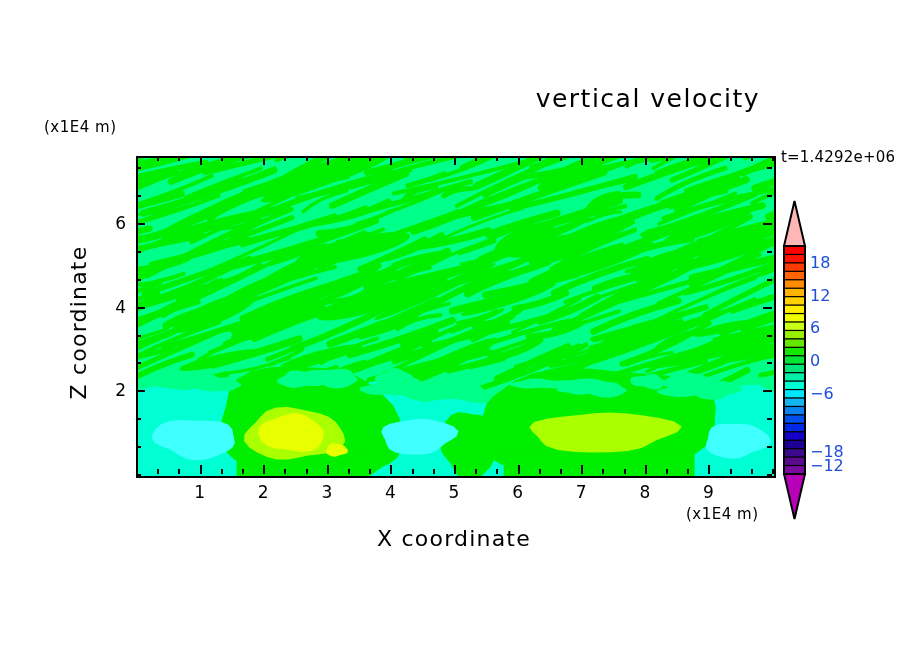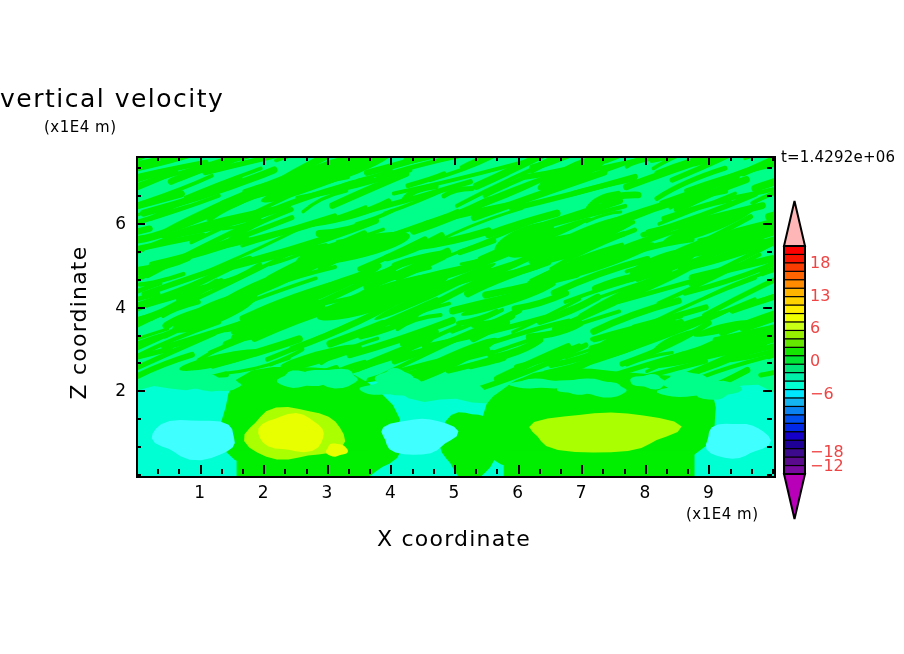--- a/index.html
+++ b/index.html
@@ -15,21 +15,21 @@
     font-family: "DejaVu Sans", sans-serif;
     color: #000000;
   }
 
   .abs { position: absolute; }
 
   
   #plot-title {
     left: 0; top: 84px;
     width: 760px;
-    text-align: left;
+    text-align: right;
     font-size: 25px;
     letter-spacing: 1.5px;
     color: #000;
     white-space: nowrap;
   }
 
   
   #z-unit-label {
     left: 44px; top: 118px;
     font-size: 15px;
@@ -92,21 +92,21 @@
   .ticklabel-x { transform: translateX(-50%); }
   .ticklabel-y { transform: translateY(-50%); text-align: right; }
 
   
   #colorbar { left: 780px; top: 200px; width: 30px; height: 320px; }
   #colorbar svg { display: block; }
   .cbar-label {
     position: absolute;
     left: 30px;
     font-size: 16px;
-    color: #ef4444;
+    color: #1d4ed8;
     transform: translateY(-50%);
     white-space: nowrap;
   }
 </style>
 </head>
 <body>
 
 <div class="abs" id="plot-title">vertical  velocity</div>
 
 <div class="abs" id="z-unit-label">(x1E4 m)</div>
@@ -726,19 +726,19 @@
       <rect x="4" y="223.33333333333334" width="21" height="8.844444444444445" fill="#0028e6" stroke="#000" stroke-width="1.2"></rect>
       <rect x="4" y="231.77777777777777" width="21" height="8.844444444444445" fill="#1400c8" stroke="#000" stroke-width="1.2"></rect>
       <rect x="4" y="240.22222222222223" width="21" height="8.844444444444445" fill="#1e0096" stroke="#000" stroke-width="1.2"></rect>
       <rect x="4" y="248.66666666666669" width="21" height="8.844444444444445" fill="#3c0a8c" stroke="#000" stroke-width="1.2"></rect>
       <rect x="4" y="257.1111111111111" width="21" height="8.844444444444445" fill="#5a0a8c" stroke="#000" stroke-width="1.2"></rect>
       <rect x="4" y="265.55555555555554" width="21" height="8.844444444444445" fill="#780aa0" stroke="#000" stroke-width="1.2"></rect>
       <path d="M4 274 L25 274 L14.5 319 Z" fill="#b800b8" stroke="#000" stroke-width="2"></path>
       <rect x="4" y="46" width="21" height="228" fill="none" stroke="#000" stroke-width="2"></rect>
     </svg>
 <div class="cbar-label" style="top: 62.2857px;">18</div>
-    <div class="cbar-label" style="top: 94.8571px;">13</div>
+    <div class="cbar-label" style="top: 94.8571px;">12</div>
     <div class="cbar-label" style="top: 127.429px;">6</div>
     <div class="cbar-label" style="top: 160px;">0</div>
     <div class="cbar-label" style="top: 192.571px;">−6</div>
     <div class="cbar-label" style="top: 225.143px; margin-top: 40px;">−12</div>
     <div class="cbar-label" style="top: 251px; text-align: right;">−18</div>
   </div>
 
 </body></html>

